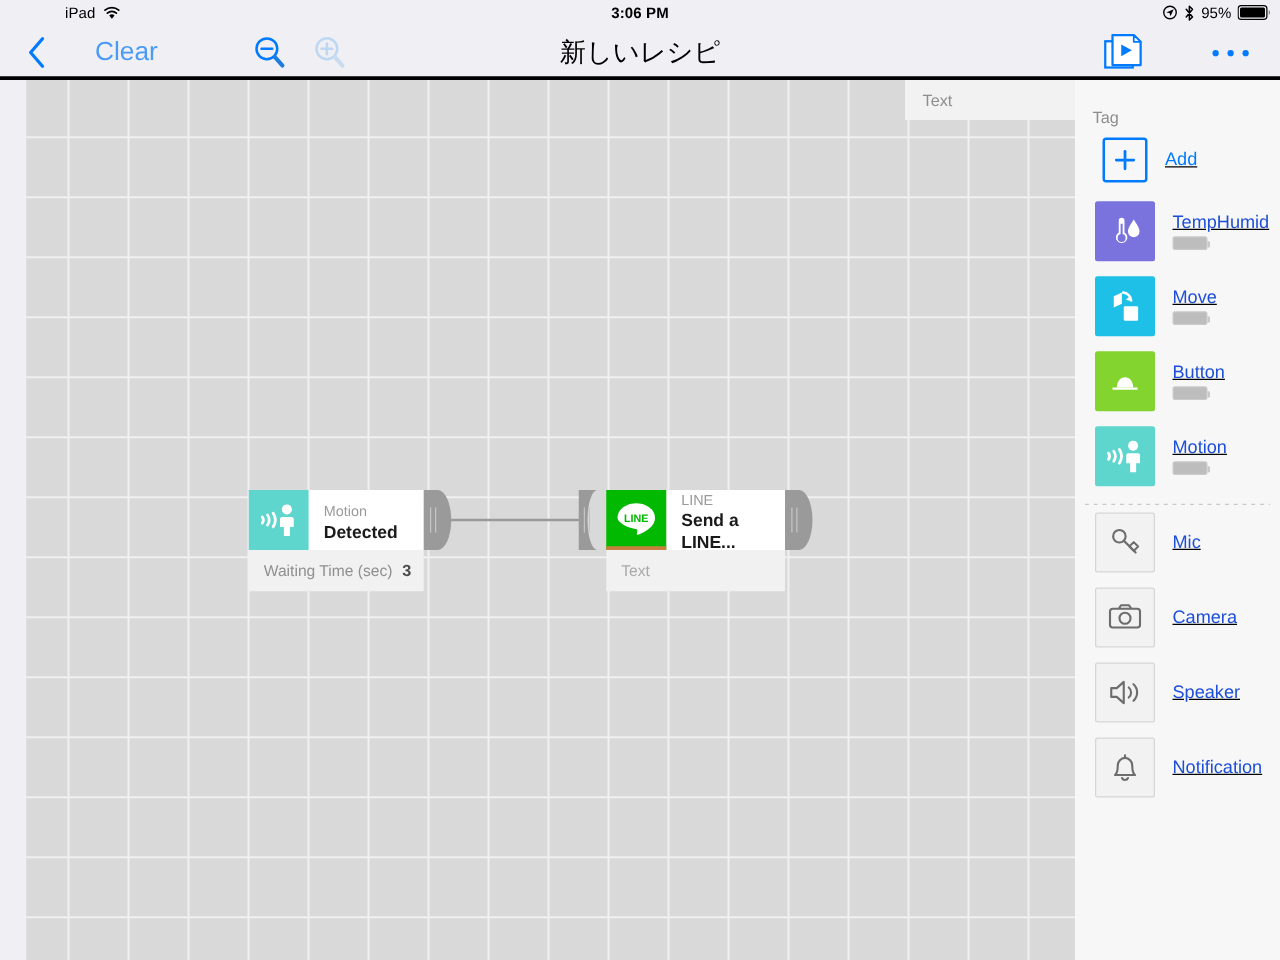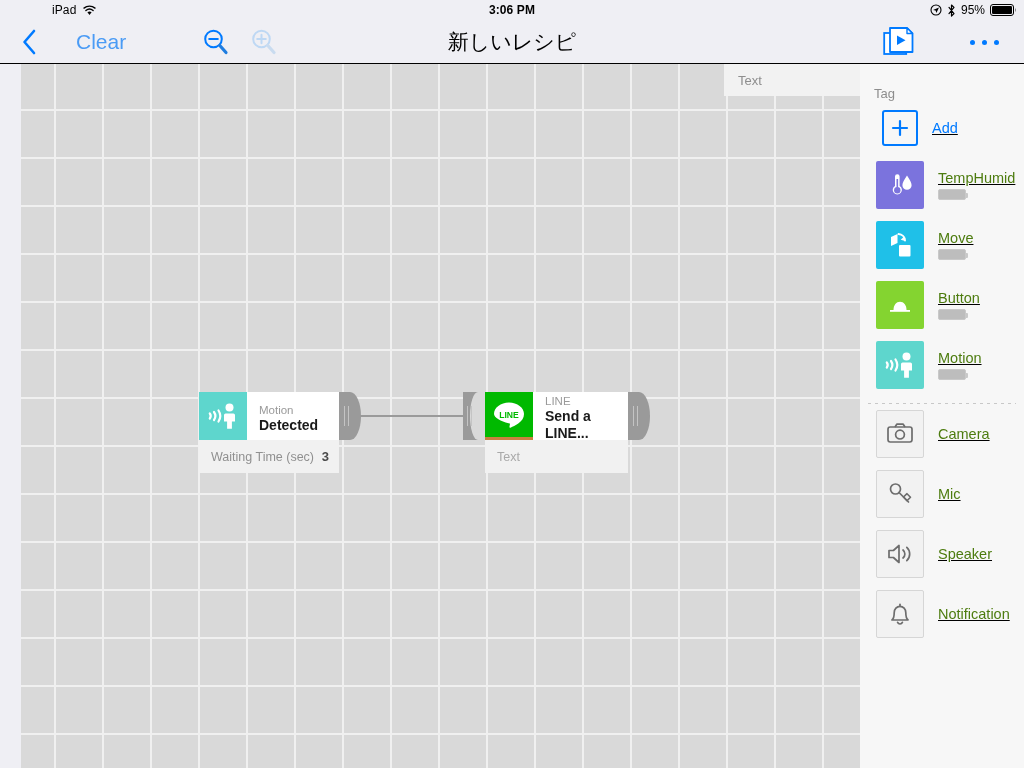--- a/index.html
+++ b/index.html
@@ -24,21 +24,21 @@
   }
   #status-right{ position:absolute; right:7px; top:0; height:20px; display:flex; align-items:center; gap:5px; }
   #status-right .pct{ font-size:12px; font-weight:400; }
 
   .sb-ico{ display:block; }
 
   
   #nav-bar{
     position:absolute; left:0; top:20px; width:1024px; height:44px;
     background:#efeff4;
-    border-bottom:1px solid #000000;
+    border-bottom:3px solid #000000;
   }
   #back-button{
     position:absolute; left:12px; top:0; height:44px; width:34px;
     display:flex; align-items:center; justify-content:center; cursor:pointer;
   }
   #clear-button{
     position:absolute; left:76px; top:0; height:44px;
     display:flex; align-items:center;
     font-size:21px; color:#4a9bf5; font-weight:300; cursor:pointer;
   }
@@ -152,21 +152,21 @@
     padding:0 0 0 16px; height:60px; cursor:pointer;
   }
   .side-tile{
     width:48px; height:48px; flex:0 0 48px; border-radius:2px;
     display:flex; align-items:center; justify-content:center;
   }
   .side-tile.outline{
     background:#f2f2f2; border:1px solid #d6d6d6;
   }
   .side-label-wrap{ display:flex; flex-direction:column; gap:3px;text-decoration:underline; }
-  .side-label{ font-size:14.5px; color:#4d7c0f; }
+  .side-label{ font-size:14.5px; color:#1d4ed8; }
   .side-label.link{ color:#007aff; }
   .mini-batt{
     width:28px; height:11px; border:1px solid #c9c9c9; border-radius:2px;
     background:#bdbdbd; position:relative;
   }
   .mini-batt:after{
     content:""; position:absolute; right:-3px; top:3px; width:2px; height:5px;
     background:#c9c9c9; border-radius:0 1px 1px 0;
   }
   #add-tile{
@@ -397,46 +397,46 @@
       <span class="mini-batt"></span>
     </div>
   </div>
 
   <div class="side-divider"></div>
 
 
   <div class="side-row">
     <div class="side-tile outline">
       <svg width="30" height="30" viewBox="0 0 30 30">
+        <circle cx="10.5" cy="10" r="5" fill="none" stroke="#6d6d6d" stroke-width="1.7"></circle>
+        <path d="M14 13.5 L23.5 23" fill="none" stroke="#6d6d6d" stroke-width="1.7" stroke-linecap="round"></path>
+        <path d="M18.5 18 L22 14.7 L25.5 18.2 L22 21.7 Z" fill="none" stroke="#6d6d6d" stroke-width="1.6" stroke-linejoin="round"></path>
+      </svg>
+    </div>
+    <div class="side-label-wrap">
+      <span class="side-label">Mic</span>
+    </div>
+  </div>
+
+  <div class="side-row">
+    <div class="side-tile outline">
+      <svg width="30" height="30" viewBox="0 0 30 30">
         <rect x="3" y="8" width="24" height="15" rx="2.2" fill="none" stroke="#6d6d6d" stroke-width="1.7"></rect>
         <path d="M10 8 l1.8 -2.8 h6.4 L20 8" fill="none" stroke="#6d6d6d" stroke-width="1.7" stroke-linejoin="round"></path>
         <circle cx="15" cy="15.6" r="4.4" fill="none" stroke="#6d6d6d" stroke-width="1.7"></circle>
       </svg>
     </div>
     <div class="side-label-wrap">
       <span class="side-label">Camera</span>
     </div>
   </div>
 
   <div class="side-row">
     <div class="side-tile outline">
       <svg width="30" height="30" viewBox="0 0 30 30">
-        <circle cx="10.5" cy="10" r="5" fill="none" stroke="#6d6d6d" stroke-width="1.7"></circle>
-        <path d="M14 13.5 L23.5 23" fill="none" stroke="#6d6d6d" stroke-width="1.7" stroke-linecap="round"></path>
-        <path d="M18.5 18 L22 14.7 L25.5 18.2 L22 21.7 Z" fill="none" stroke="#6d6d6d" stroke-width="1.6" stroke-linejoin="round"></path>
-      </svg>
-    </div>
-    <div class="side-label-wrap">
-      <span class="side-label">Mic</span>
-    </div>
-  </div>
-
-  <div class="side-row">
-    <div class="side-tile outline">
-      <svg width="30" height="30" viewBox="0 0 30 30">
         <path d="M4 11.5 h4.4 L14 6.5 v17 l-5.6 -5 H4 z" fill="none" stroke="#6d6d6d" stroke-width="1.7" stroke-linejoin="round"></path>
         <path d="M18 11 a5.2 5.2 0 0 1 0 8" fill="none" stroke="#6d6d6d" stroke-width="1.7" stroke-linecap="round"></path>
         <path d="M21.8 8.4 a9 9 0 0 1 0 13.2" fill="none" stroke="#6d6d6d" stroke-width="1.7" stroke-linecap="round"></path>
       </svg>
     </div>
     <div class="side-label-wrap">
       <span class="side-label">Speaker</span>
     </div>
   </div>
 

